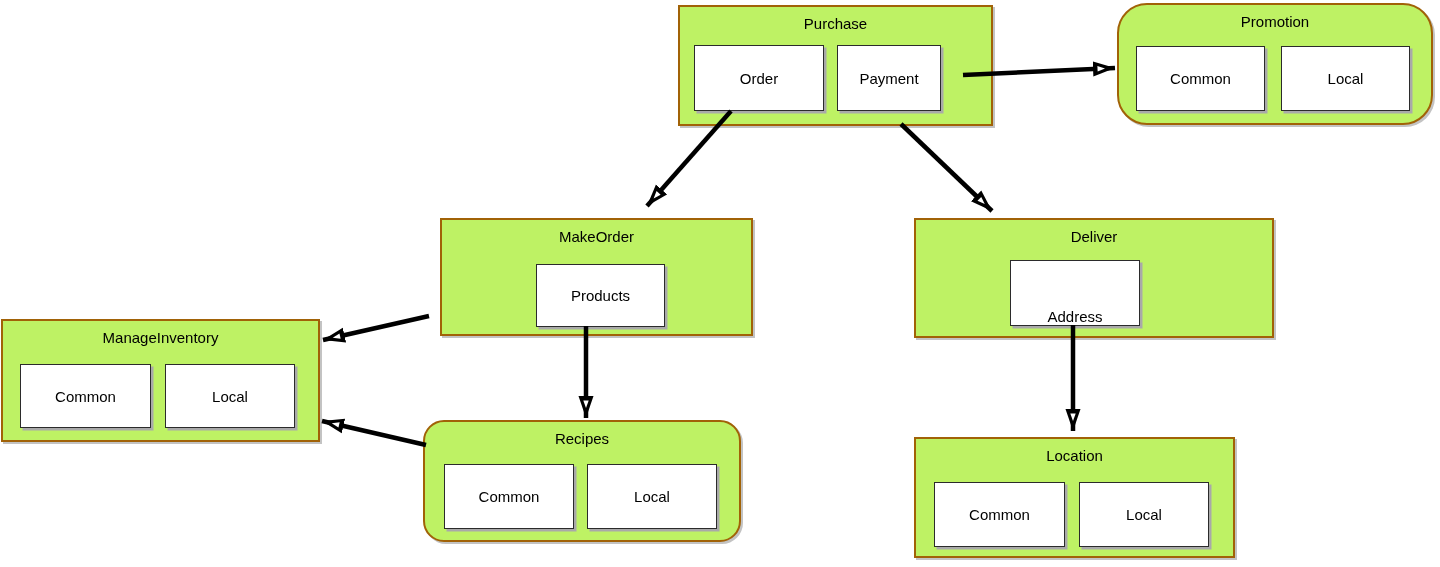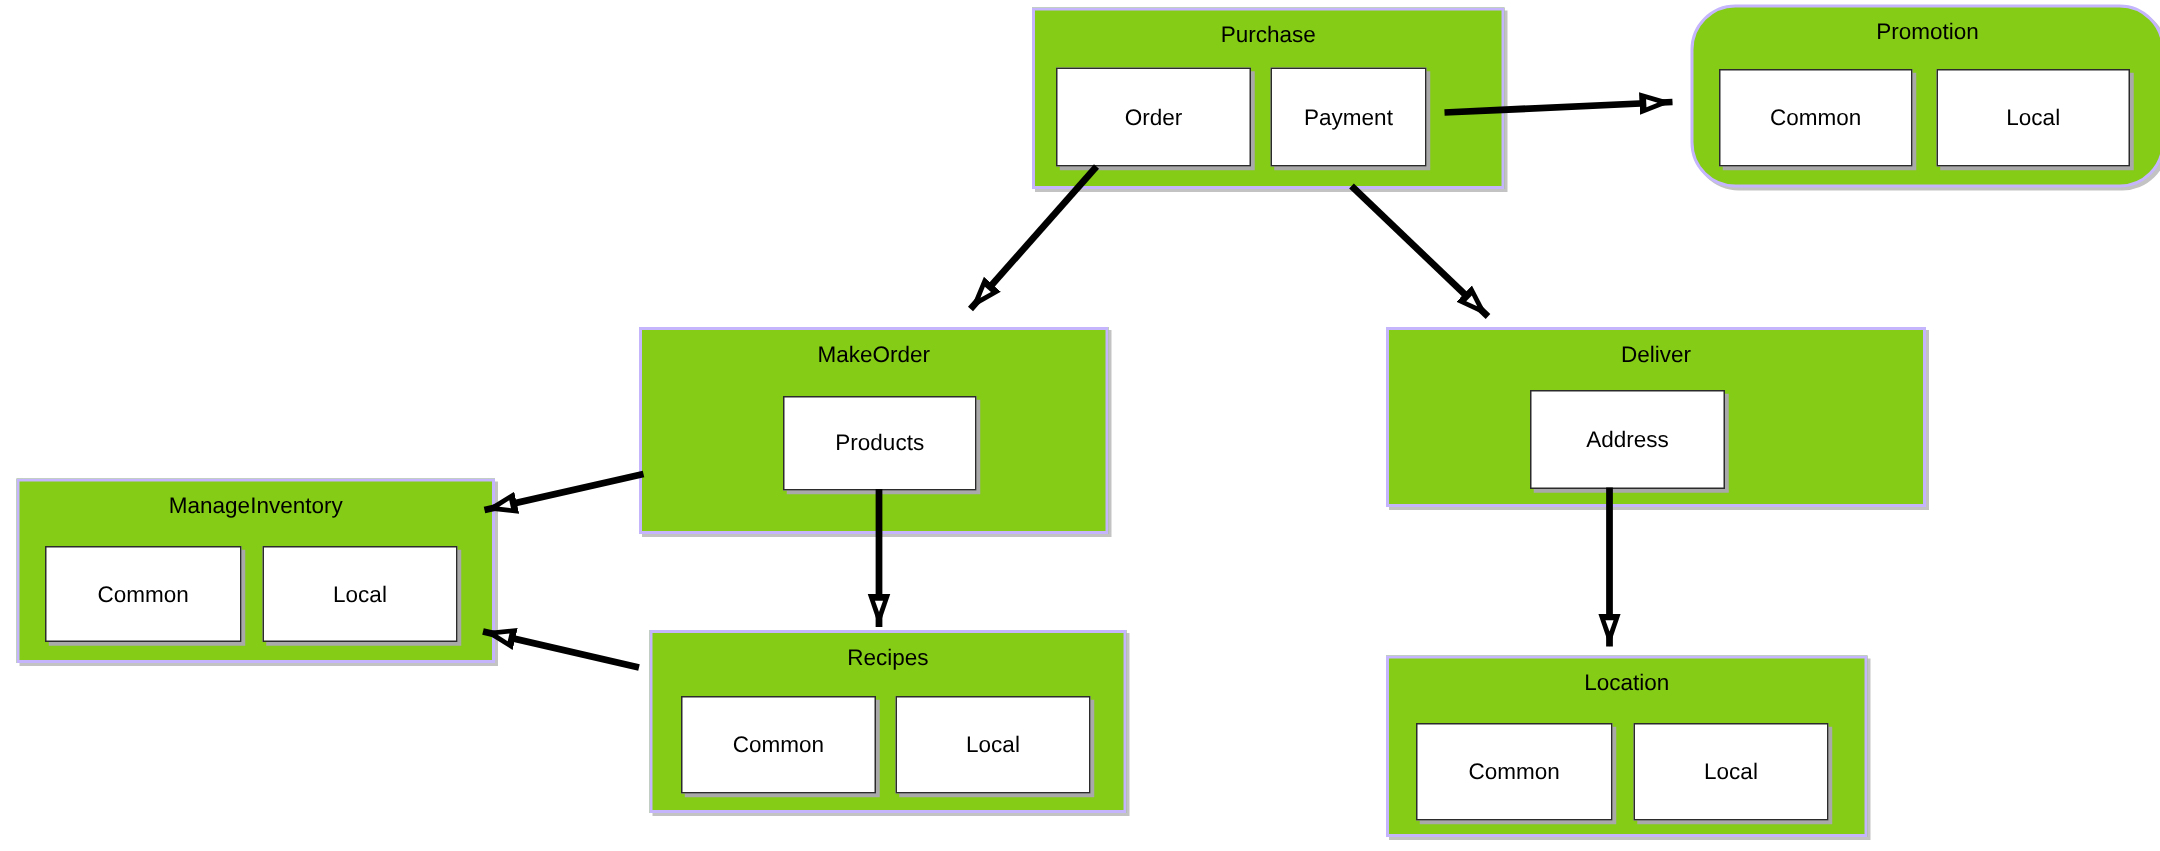--- a/index.html
+++ b/index.html
@@ -10,25 +10,24 @@
   #stage {
     position: relative;
     width: 1440px;
     height: 567px;
     background: #ffffff;
     font-family: "Liberation Sans", sans-serif;
     overflow: hidden;
   }
   .module {
     position: absolute;
-    background: #84cc16;
-    border: 2px solid #c4b5fd;
+    background: #bef264;
+    border: 2px solid #a16207;
     box-shadow: 2px 2px 0 #c3c3c3;
     box-sizing: border-box;
-    margin-left: 10px;
   }
   .module-title {
     position: absolute;
     left: 0;
     right: 0;
     top: 0;
     padding-top: 8px;
     text-align: center;
     font-size: 15px;
     line-height: 17px;
@@ -76,42 +75,42 @@
     </div>
     <div class="module" style="left: 1117px; top: 3px; width: 316px; height: 122px; border-radius: 30px;">
       <div class="module-title">Promotion</div>
       <div class="component" style="left: 17px; top: 41px; width: 129px; height: 65px;">
         <div class="component-label">Common</div>
       </div>
       <div class="component" style="left: 162px; top: 41px; width: 129px; height: 65px;">
         <div class="component-label">Local</div>
       </div>
     </div>
-    <div class="module" style="left: 416px; top: 218px; width: 313px; height: 138px;">
+    <div class="module" style="left: 440px; top: 218px; width: 313px; height: 118px;">
       <div class="module-title">MakeOrder</div>
       <div class="component" style="left: 94px; top: 44px; width: 129px; height: 63px;">
         <div class="component-label">Products</div>
       </div>
     </div>
     <div class="module" style="left: 914px; top: 218px; width: 360px; height: 120px;">
       <div class="module-title">Deliver</div>
-      <div class="component" style="left: 94px; top: 40px; width: 130px; height: 66px;">
+      <div class="component" style="left: 94px; top: 40px; width: 130px; height: 66px; align-items: flex-end;">
         <div class="component-label">Address</div>
       </div>
     </div>
     <div class="module" style="left: 1px; top: 319px; width: 319px; height: 123px;">
       <div class="module-title">ManageInventory</div>
       <div class="component" style="left: 17px; top: 43px; width: 131px; height: 64px;">
         <div class="component-label">Common</div>
       </div>
       <div class="component" style="left: 162px; top: 43px; width: 130px; height: 64px;">
         <div class="component-label">Local</div>
       </div>
     </div>
-    <div class="module" style="left: 423px; top: 420px; width: 318px; height: 122px;">
+    <div class="module" style="left: 423px; top: 420px; width: 318px; height: 122px; border-radius: 21px;">
       <div class="module-title">Recipes</div>
       <div class="component" style="left: 19px; top: 42px; width: 130px; height: 65px;">
         <div class="component-label">Common</div>
       </div>
       <div class="component" style="left: 162px; top: 42px; width: 130px; height: 65px;">
         <div class="component-label">Local</div>
       </div>
     </div>
     <div class="module" style="left: 914px; top: 437px; width: 321px; height: 121px;">
       <div class="module-title">Location</div>

